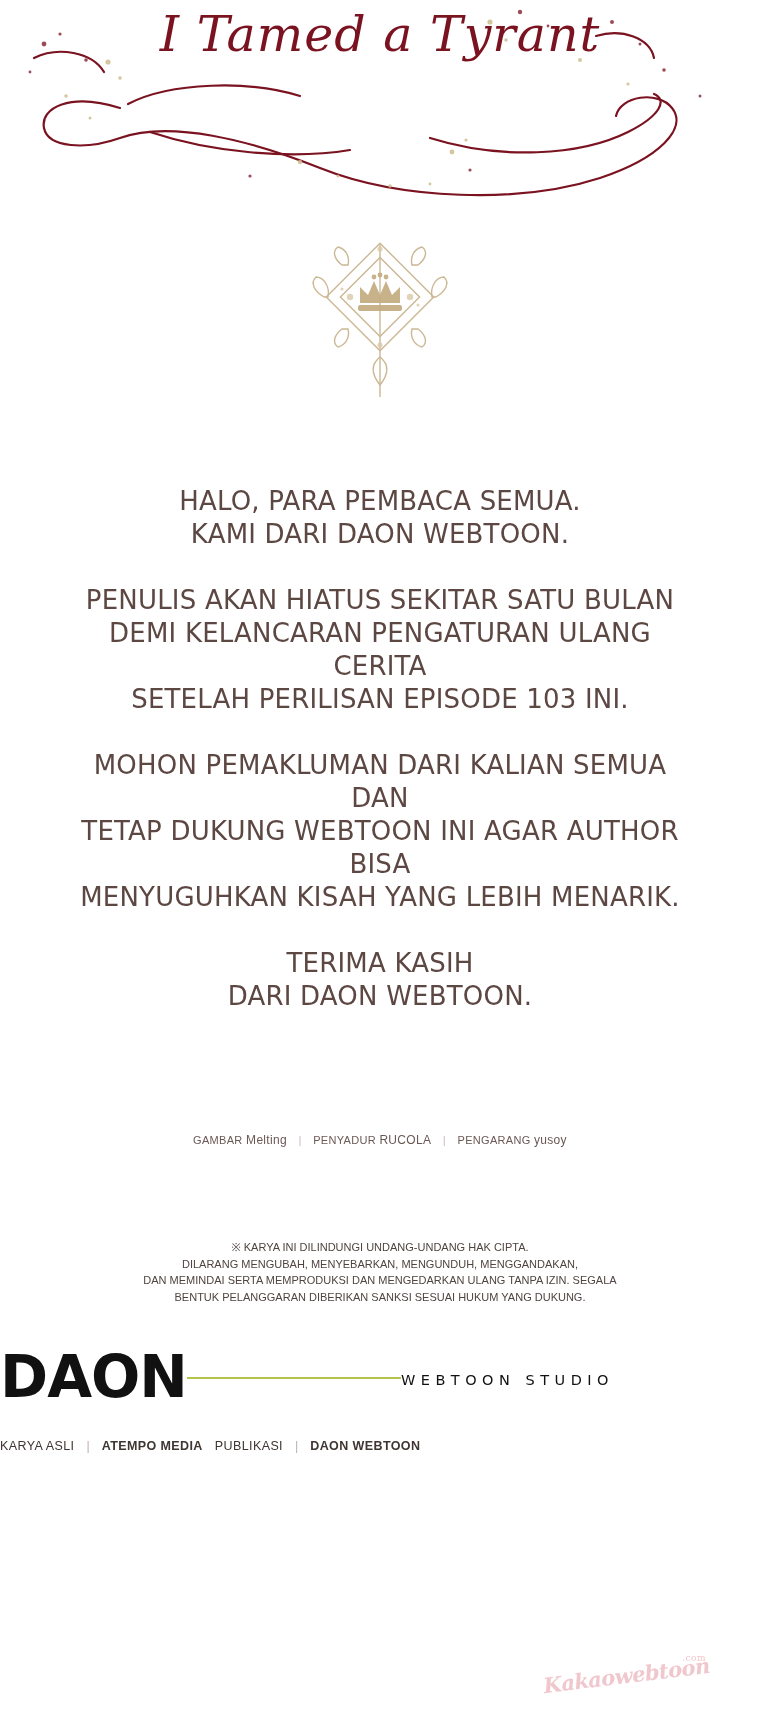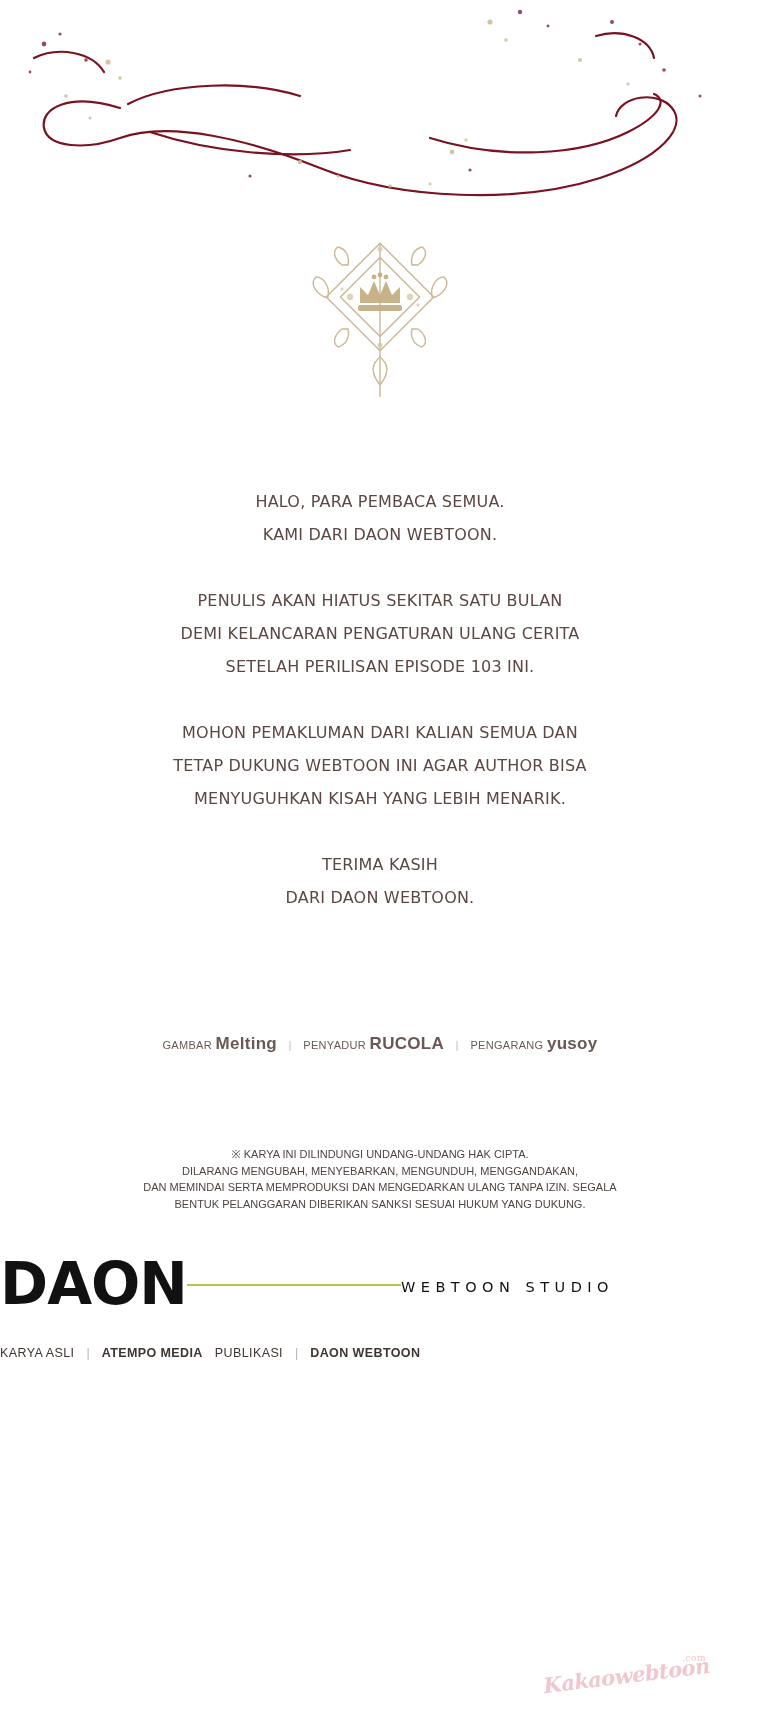--- a/index.html
+++ b/index.html
@@ -52,40 +52,40 @@
     height: 230px;
     display: flex;
     align-items: center;
     justify-content: center;
   }
 
   
   .message {
     text-align: center;
     font-family: "DejaVu Sans", sans-serif;
-    font-size: 16px;
+    font-size: 26px;
     line-height: 33px;
     color: #5c4742;
     letter-spacing: 0.2px;
     padding: 0 80px;
     margin-top: 40px;
   }
   .message .para { margin: 0 0 33px 0; }
   .message .para:last-child { margin-bottom: 0; }
 
   
   .credits {
     margin-top: 120px;
     text-align: center;
     font-size: 11.5px;
     color: #6b5853;
     letter-spacing: 0.3px;
   }
   .credits .lbl { font-size: 11px; }
-  .credits .val { font-weight: bold; font-size: 17px; }
+  .credits .val { font-weight: normal; font-size: 12px; }
   .credits .sep { color: #c9bcb8; margin: 0 8px; }
 
   
   .copyright {
     margin-top: 92px;
     text-align: center;
     font-size: 11px;
     line-height: 16.5px;
     color: #4f4440;
     padding: 0 120px;
@@ -197,20 +197,21 @@
       <circle cx="300" cy="162" r="2.2"></circle>
         <circle cx="338" cy="176" r="1.5"></circle>
       <circle cx="580" cy="60" r="2"></circle>
         <circle cx="628" cy="84" r="1.6"></circle>
       <circle cx="66" cy="96" r="1.8"></circle>
         <circle cx="90" cy="118" r="1.5"></circle>
       <circle cx="390" cy="186" r="1.8"></circle>
         <circle cx="430" cy="184" r="1.4"></circle>
     </g>
   </svg>
+  <div class="title-line title-line-1">I Tamed a Tyrant</div>
 </div>
 
 <div class="ornament-wrap">
   <svg width="200" height="210" viewBox="0 0 200 210">
     <g stroke="#cbb894" fill="none" stroke-width="1.4">
       <rect x="62" y="34" width="76" height="76" transform="rotate(45 100 72)"></rect>
       <rect x="72" y="44" width="56" height="56" transform="rotate(45 100 72)"></rect>
       <path d="M100 18 L 100 172"></path>
       <path d="M100 160 C 92 150, 90 140, 100 132 C 110 140, 108 150, 100 160 Z"></path>
       <path d="M44 72 C 34 66, 30 58, 36 52 C 44 52, 50 62, 48 72 Z"></path>

